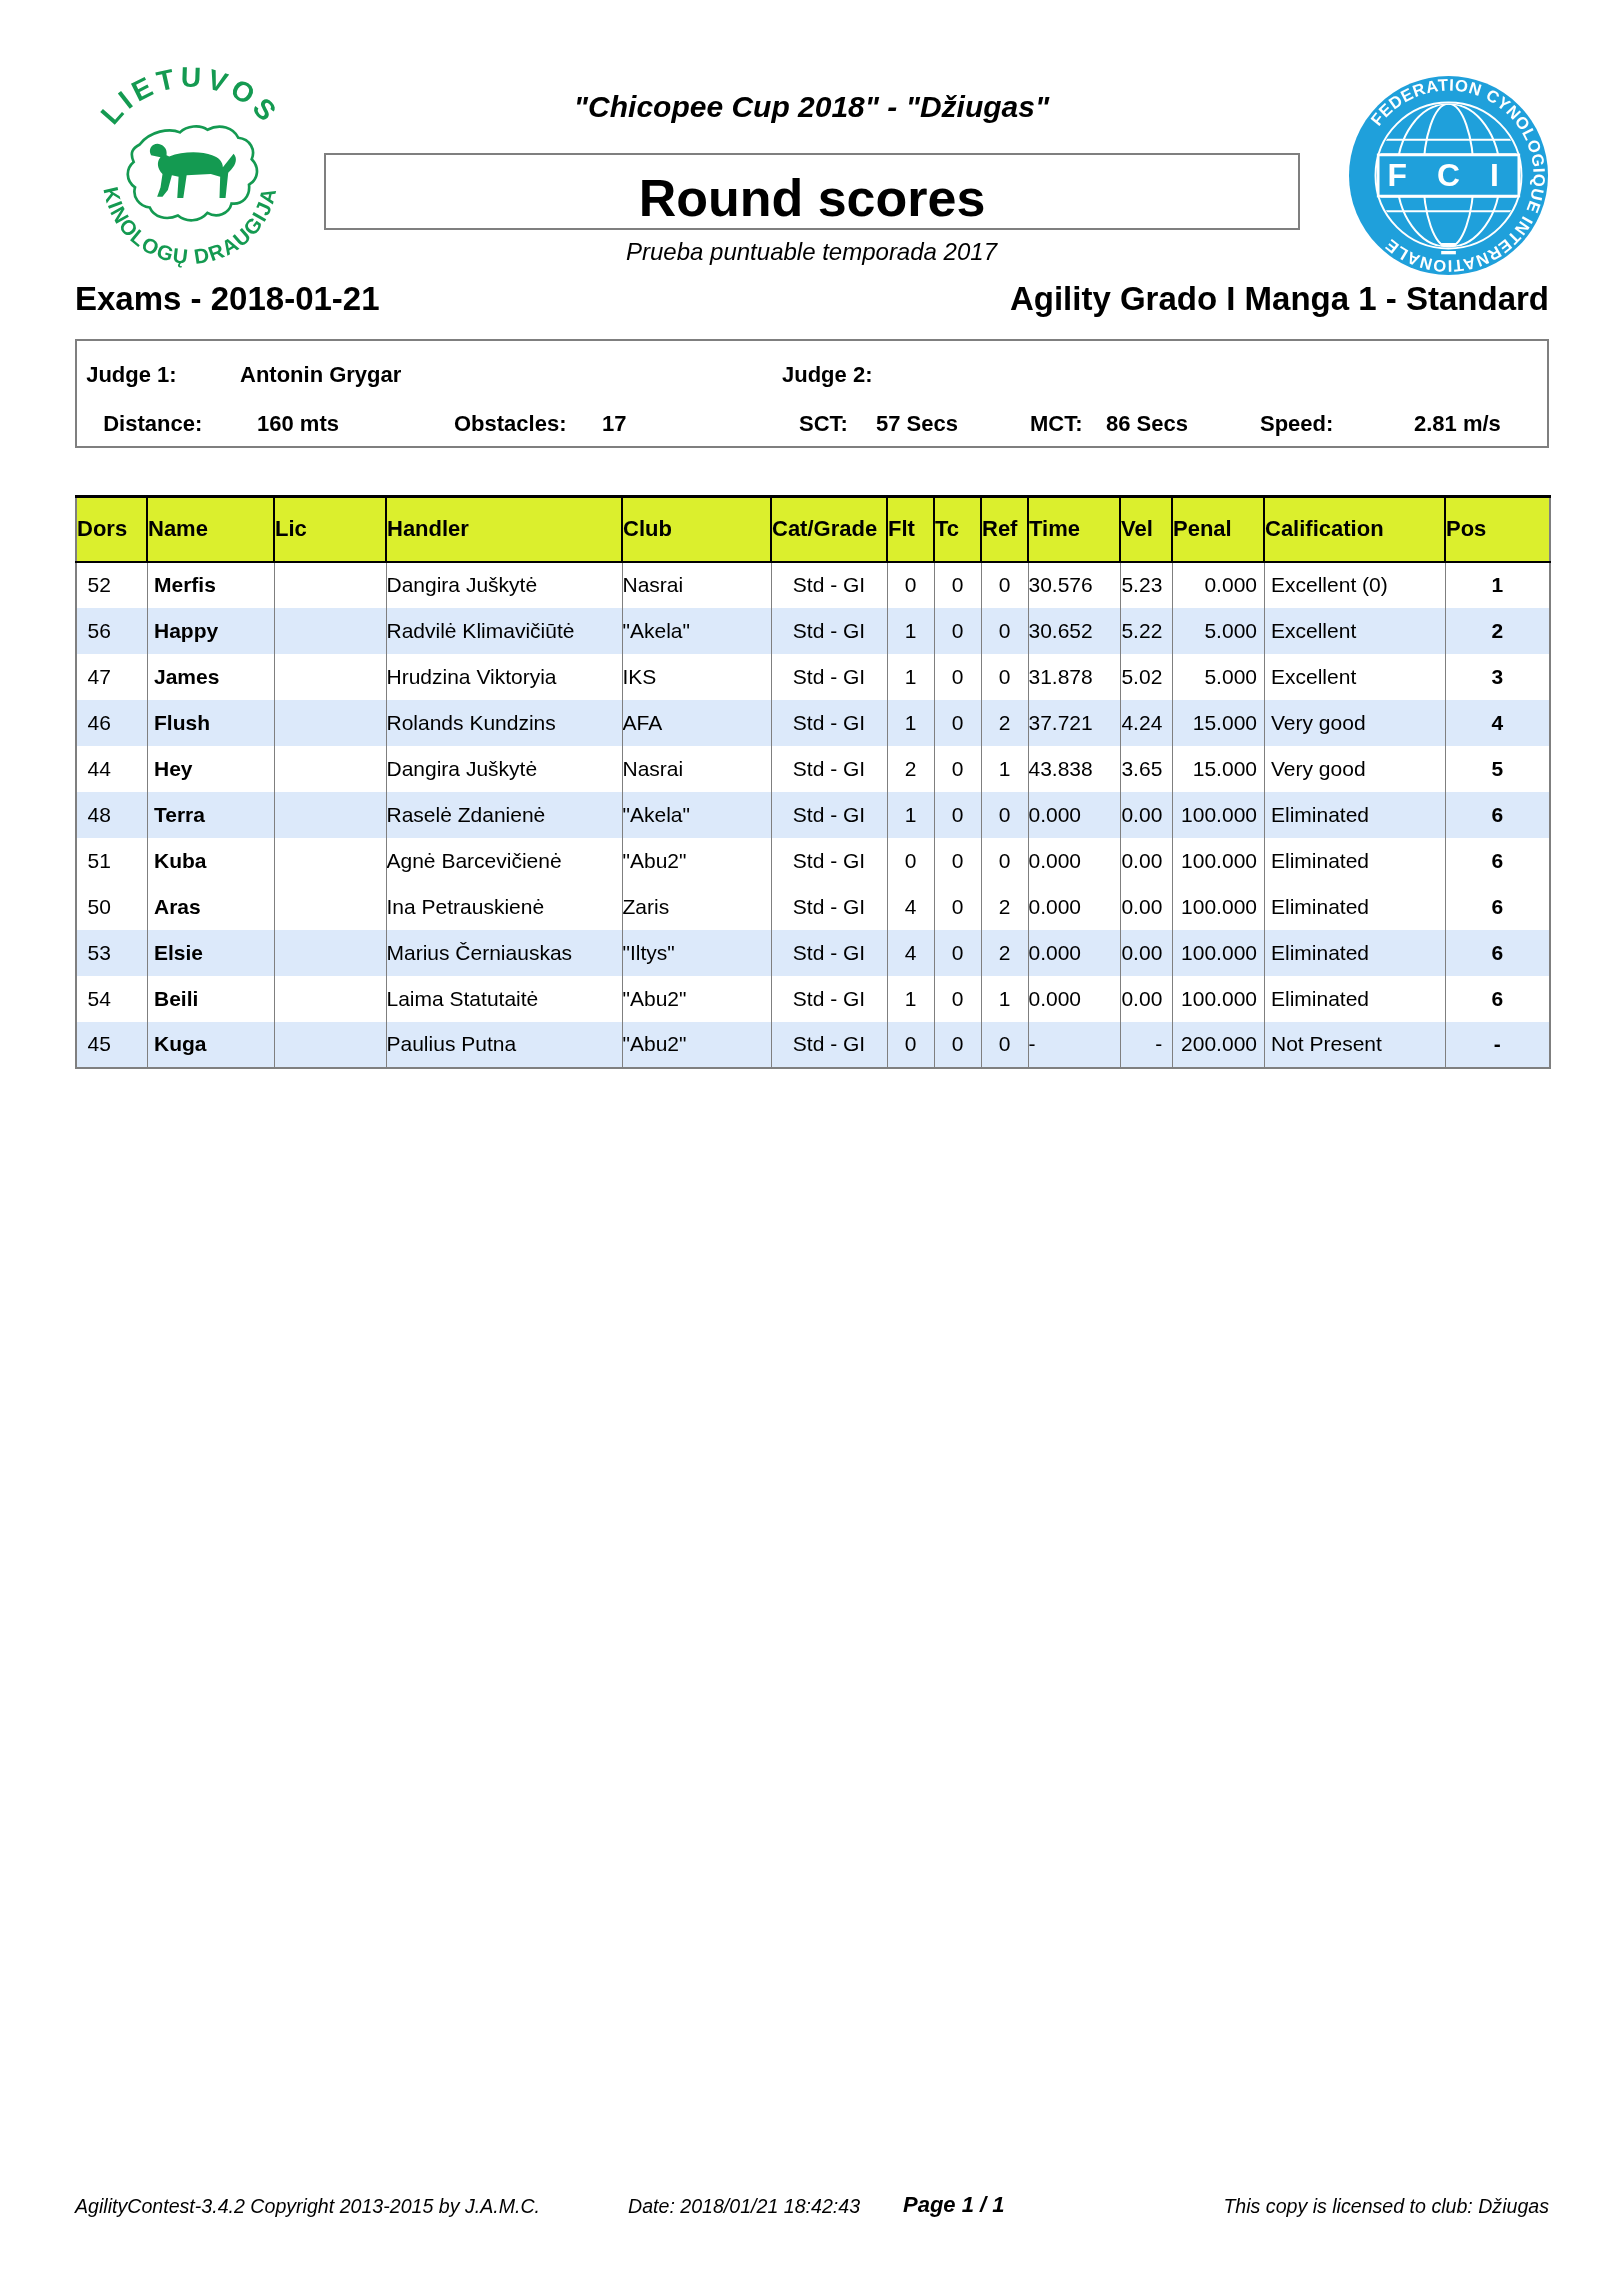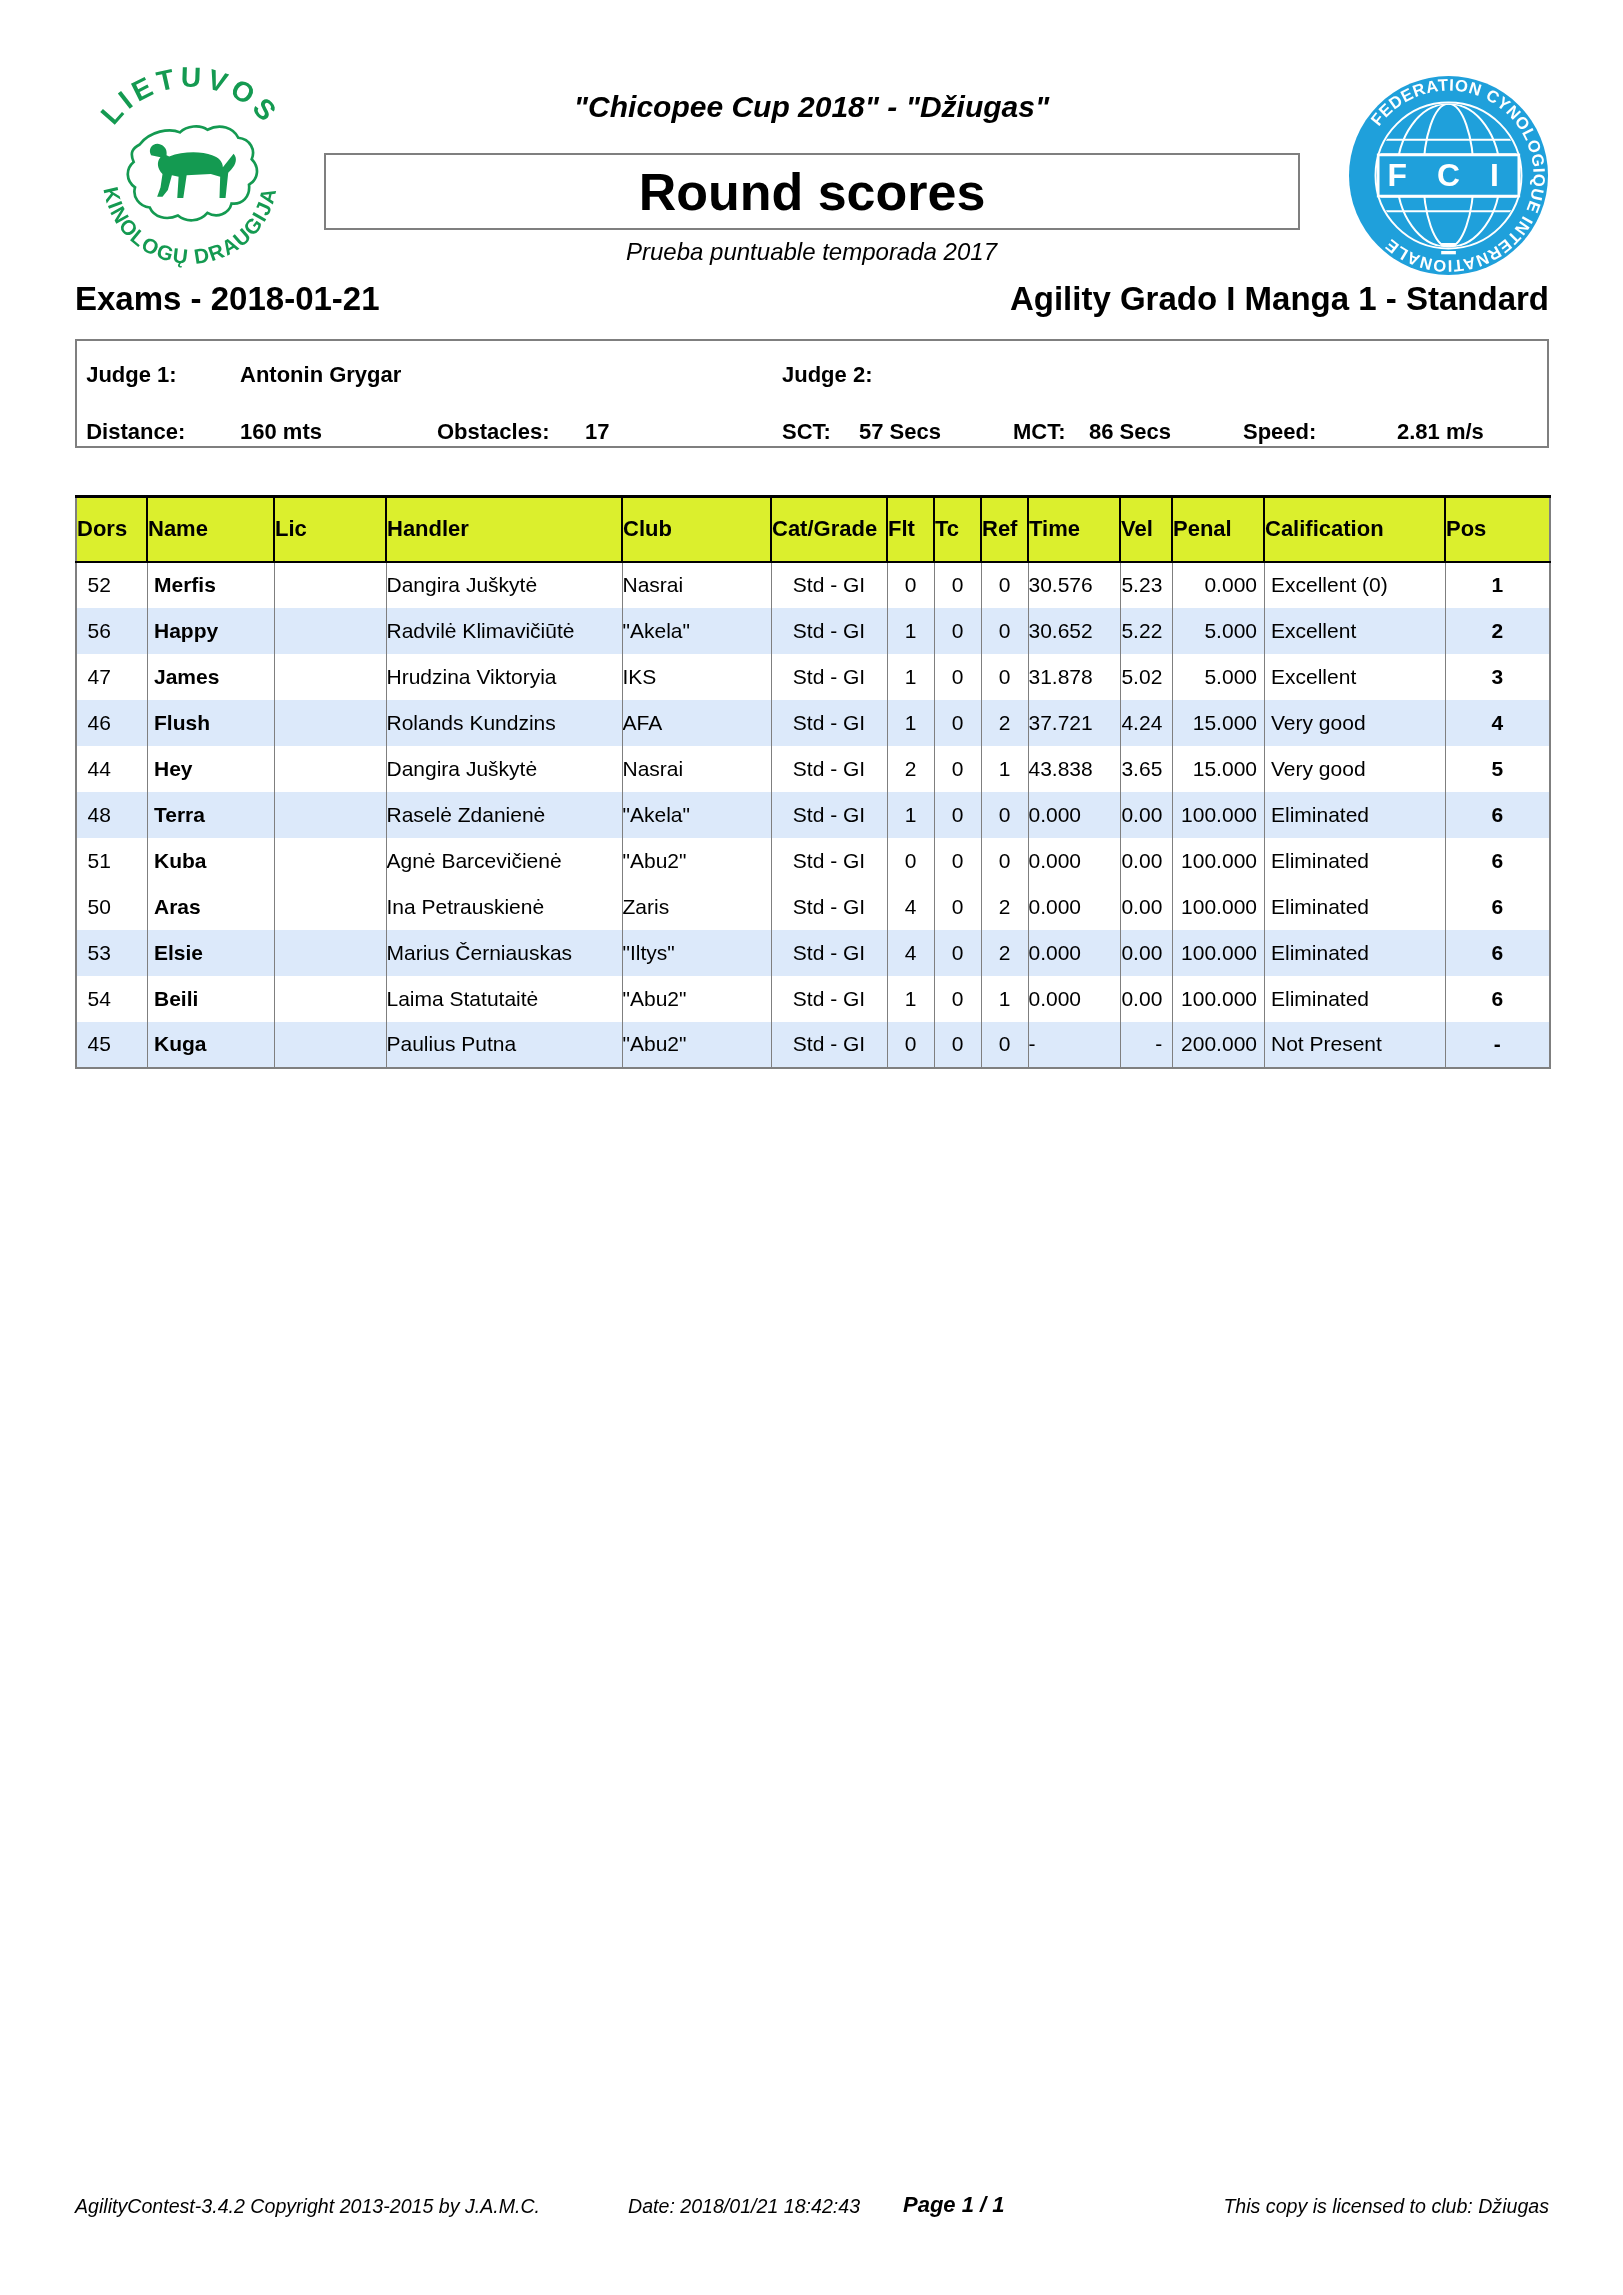--- a/index.html
+++ b/index.html
@@ -15,21 +15,21 @@
   }
 
   
   .event-title {
     position: absolute; top: 90px; left: 0; width: 100%;
     text-align: center; font-size: 30px; font-weight: bold; font-style: italic;
   }
   .title-box {
     position: absolute; left: 324px; top: 153px; width: 976px; height: 77px;
     border: 2.6px solid #7f7f7f;
-    display: flex; align-items: center; justify-content: center;
+    display: flex; align-items: flex-end; justify-content: center;
     font-size: 52px; font-weight: bold;
   }
   .subtitle {
     position: absolute; top: 238px; left: 0; width: 100%;
     text-align: center; font-size: 24px; font-style: italic;
   }
   .logo-lt  { position: absolute; left: 76px; top: 64px;  width: 228px; height: 228px; }
   .logo-fci { position: absolute; left: 1349px; top: 76px; width: 199px; height: 199px; }
 
   
@@ -41,21 +41,21 @@
 
   
   .info-box {
     position: absolute; left: 75px; top: 339px; width: 1474px; height: 109px;
     border: 2px solid #7f7f7f; background: #fff;
   }
   .info-box span {
     position: absolute; font-size: 22px; font-weight: bold; white-space: nowrap;
   }
   .i-r1 { top: 21px; }
-  .i-r2 { top: 78px; }
+  .i-r2 { top: 70px; margin-left: 17px; }
   .i-j1l  { left: 9.2px; }   .i-j1v { left: 163px; }
   .i-j2l  { left: 705px; } .i-j2v { left: 851px; }
   .i-dl   { left: 9.2px; }   .i-dv  { left: 163px; }
   .i-ol   { left: 360px; }  .i-ov  { left: 508px; }
   .i-sl   { left: 705px; } .i-sv  { left: 782px; }
   .i-ml   { left: 936px; } .i-mv  { left: 1012px; }
   .i-spl  { left: 1166px; } .i-spv { left: 1320px; }
 
   
   table.results {

